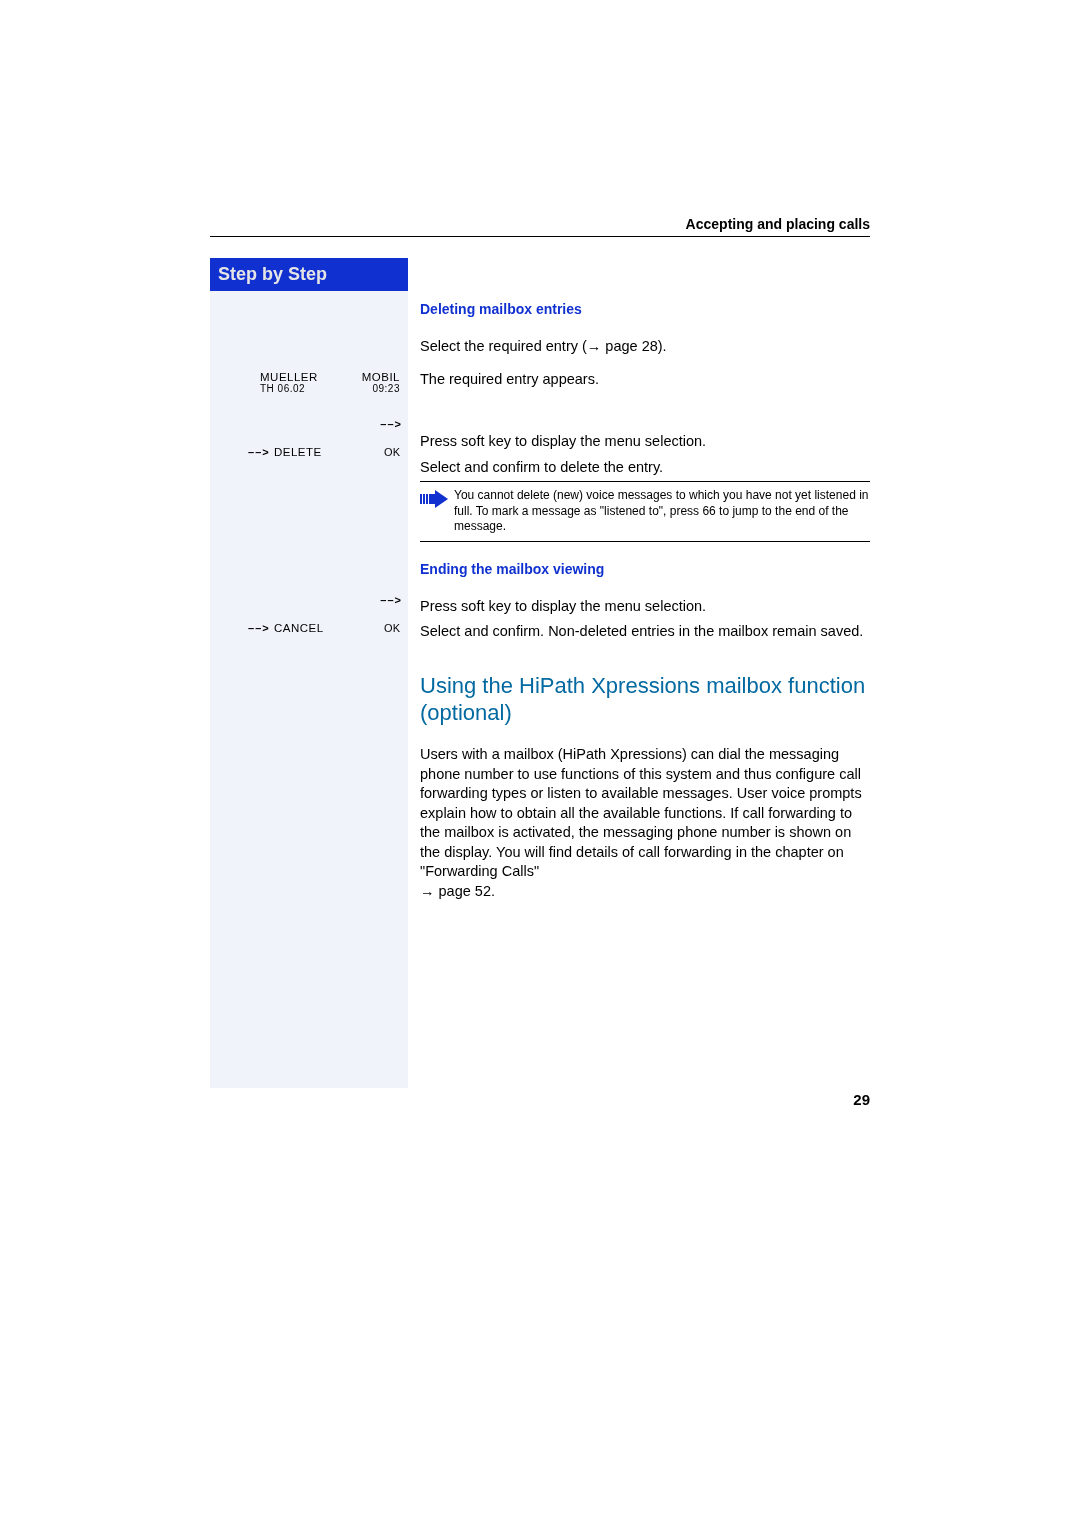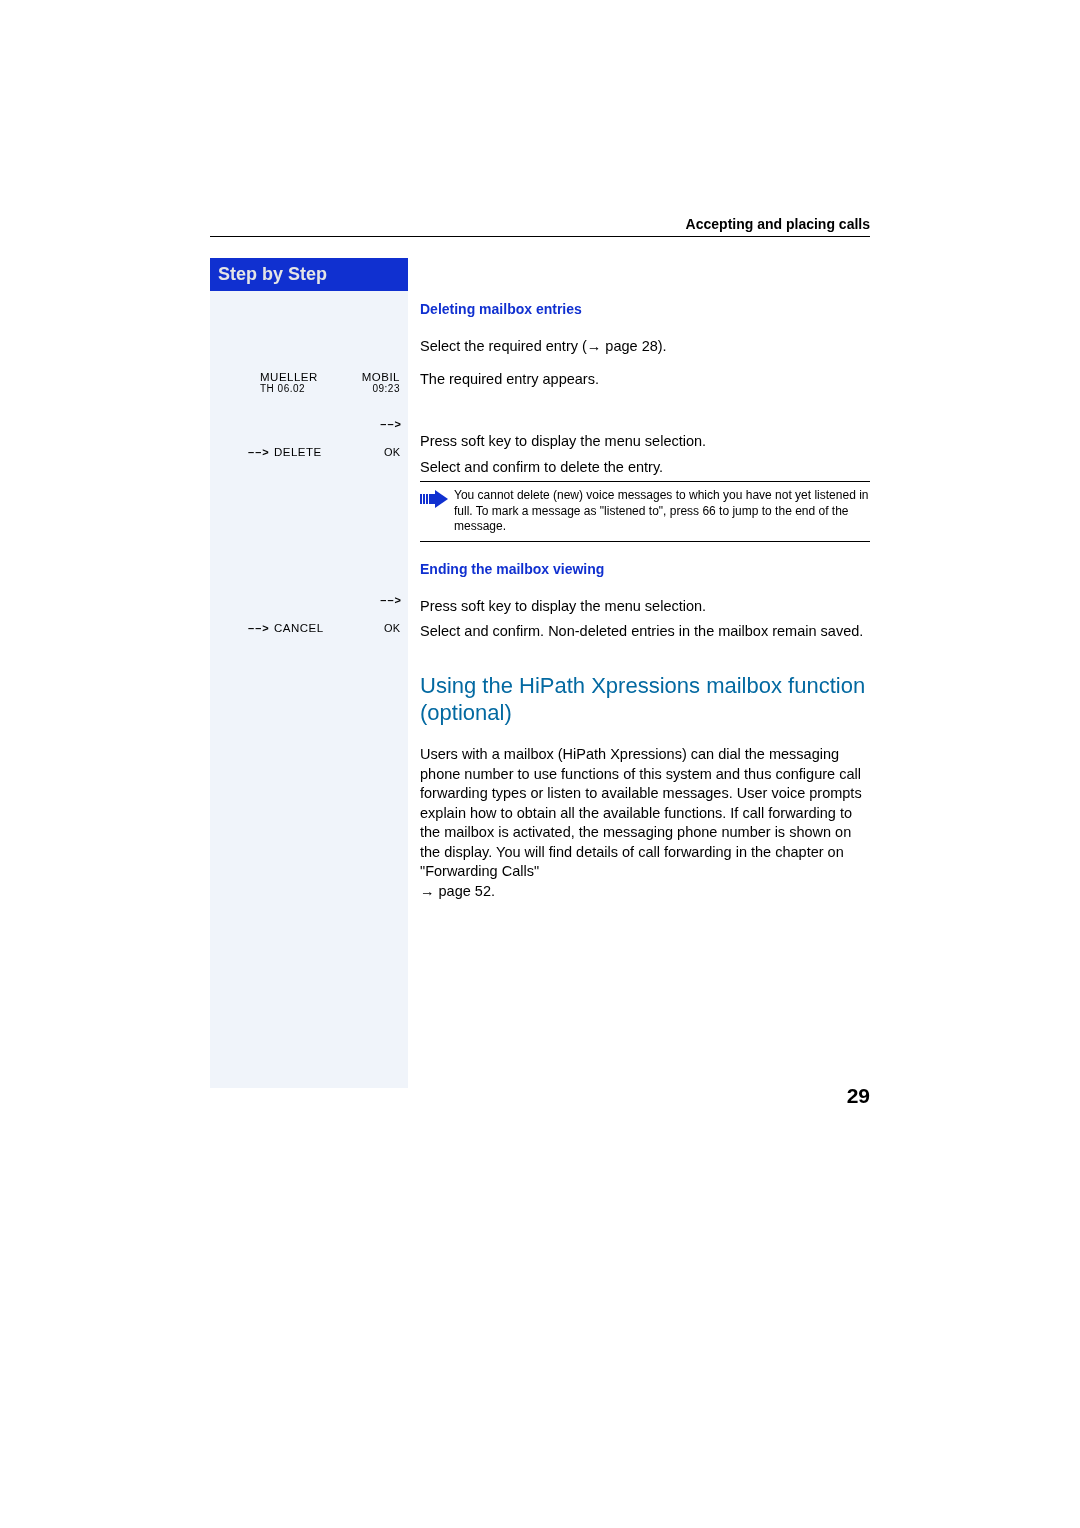--- a/index.html
+++ b/index.html
@@ -144,21 +144,21 @@
     line-height: 1.3;
   }
   .link-arrow {
     font-family: Arial, sans-serif;
   }
   .page-num {
     position: absolute;
     bottom: 420px;
     right: 210px;
     font-weight: bold;
-    font-size: 21px;
+    font-size: 15px;
     text-align: center;
   }
   .tight { margin-bottom: 4px; }
   svg { display: block; }
 </style>
 </head>
 <body>
 
 <div class="page">
 

